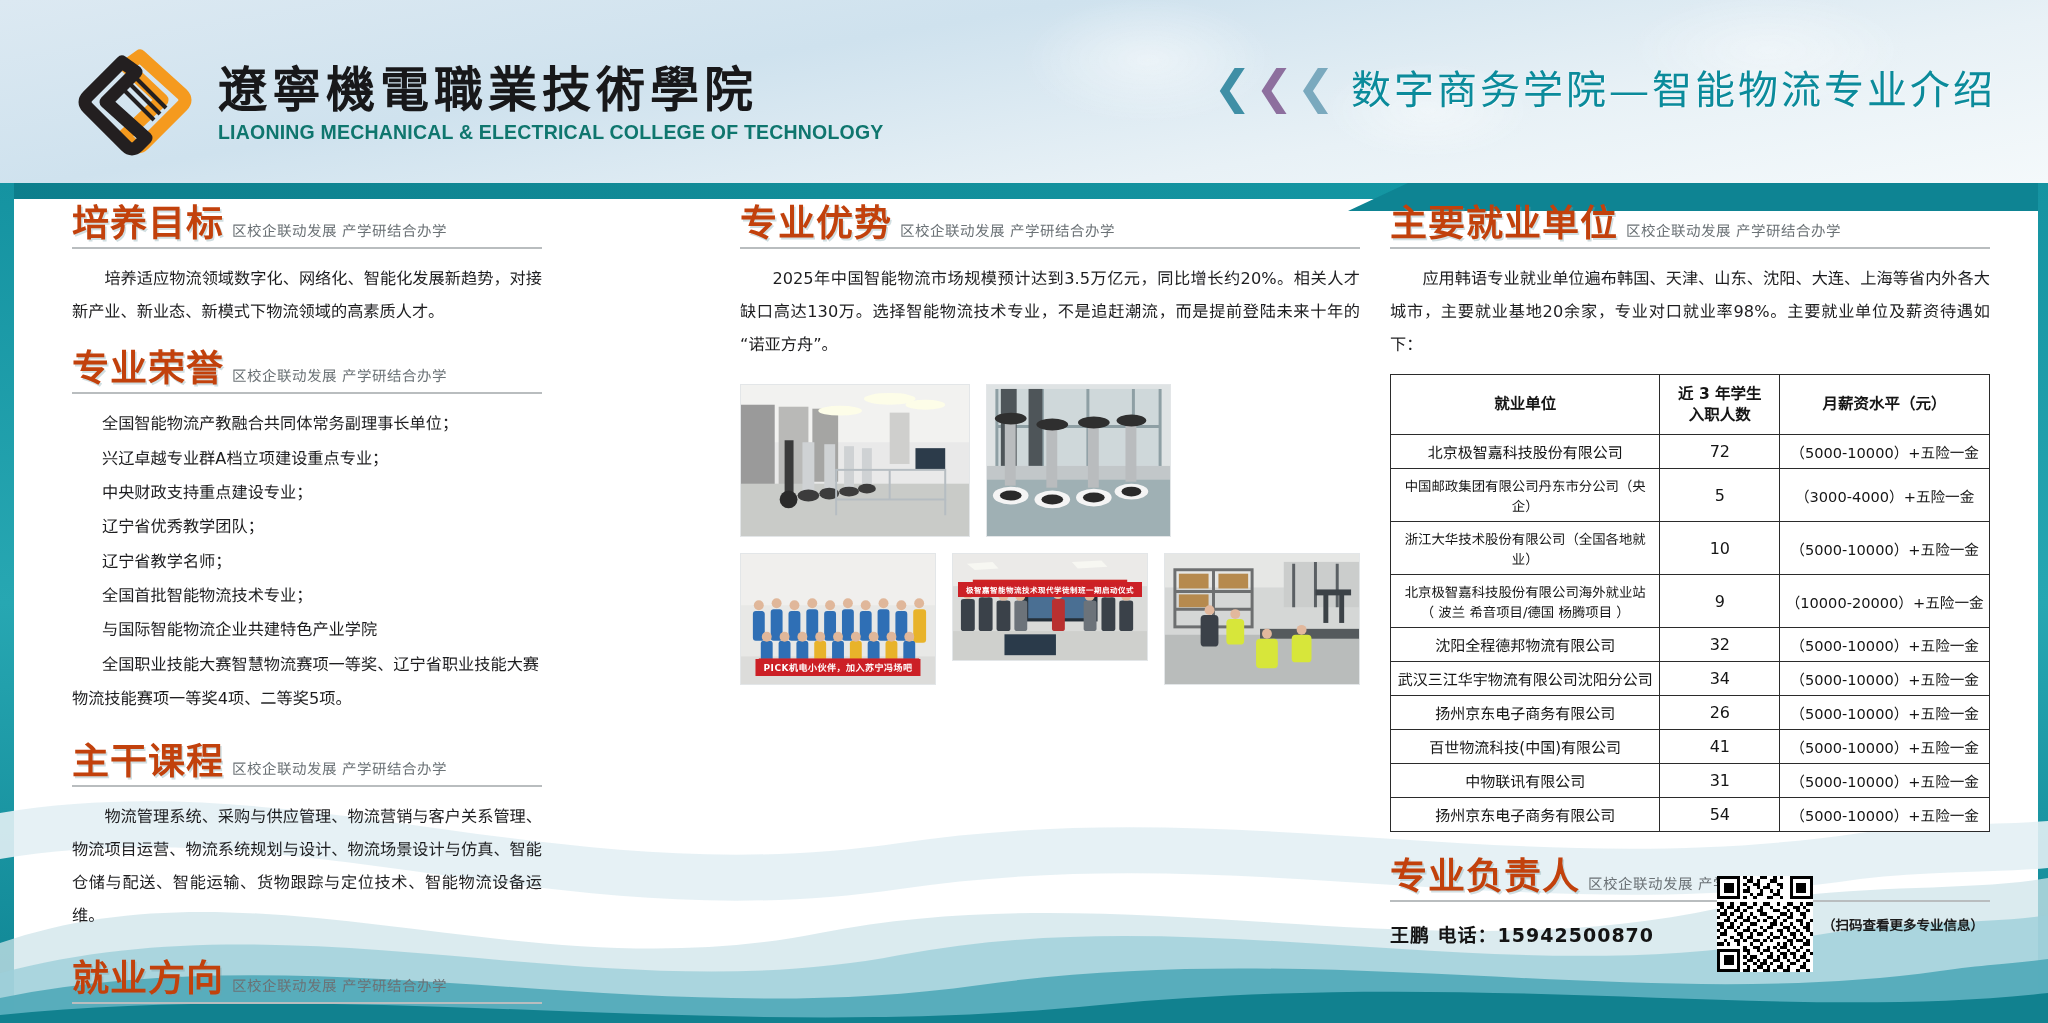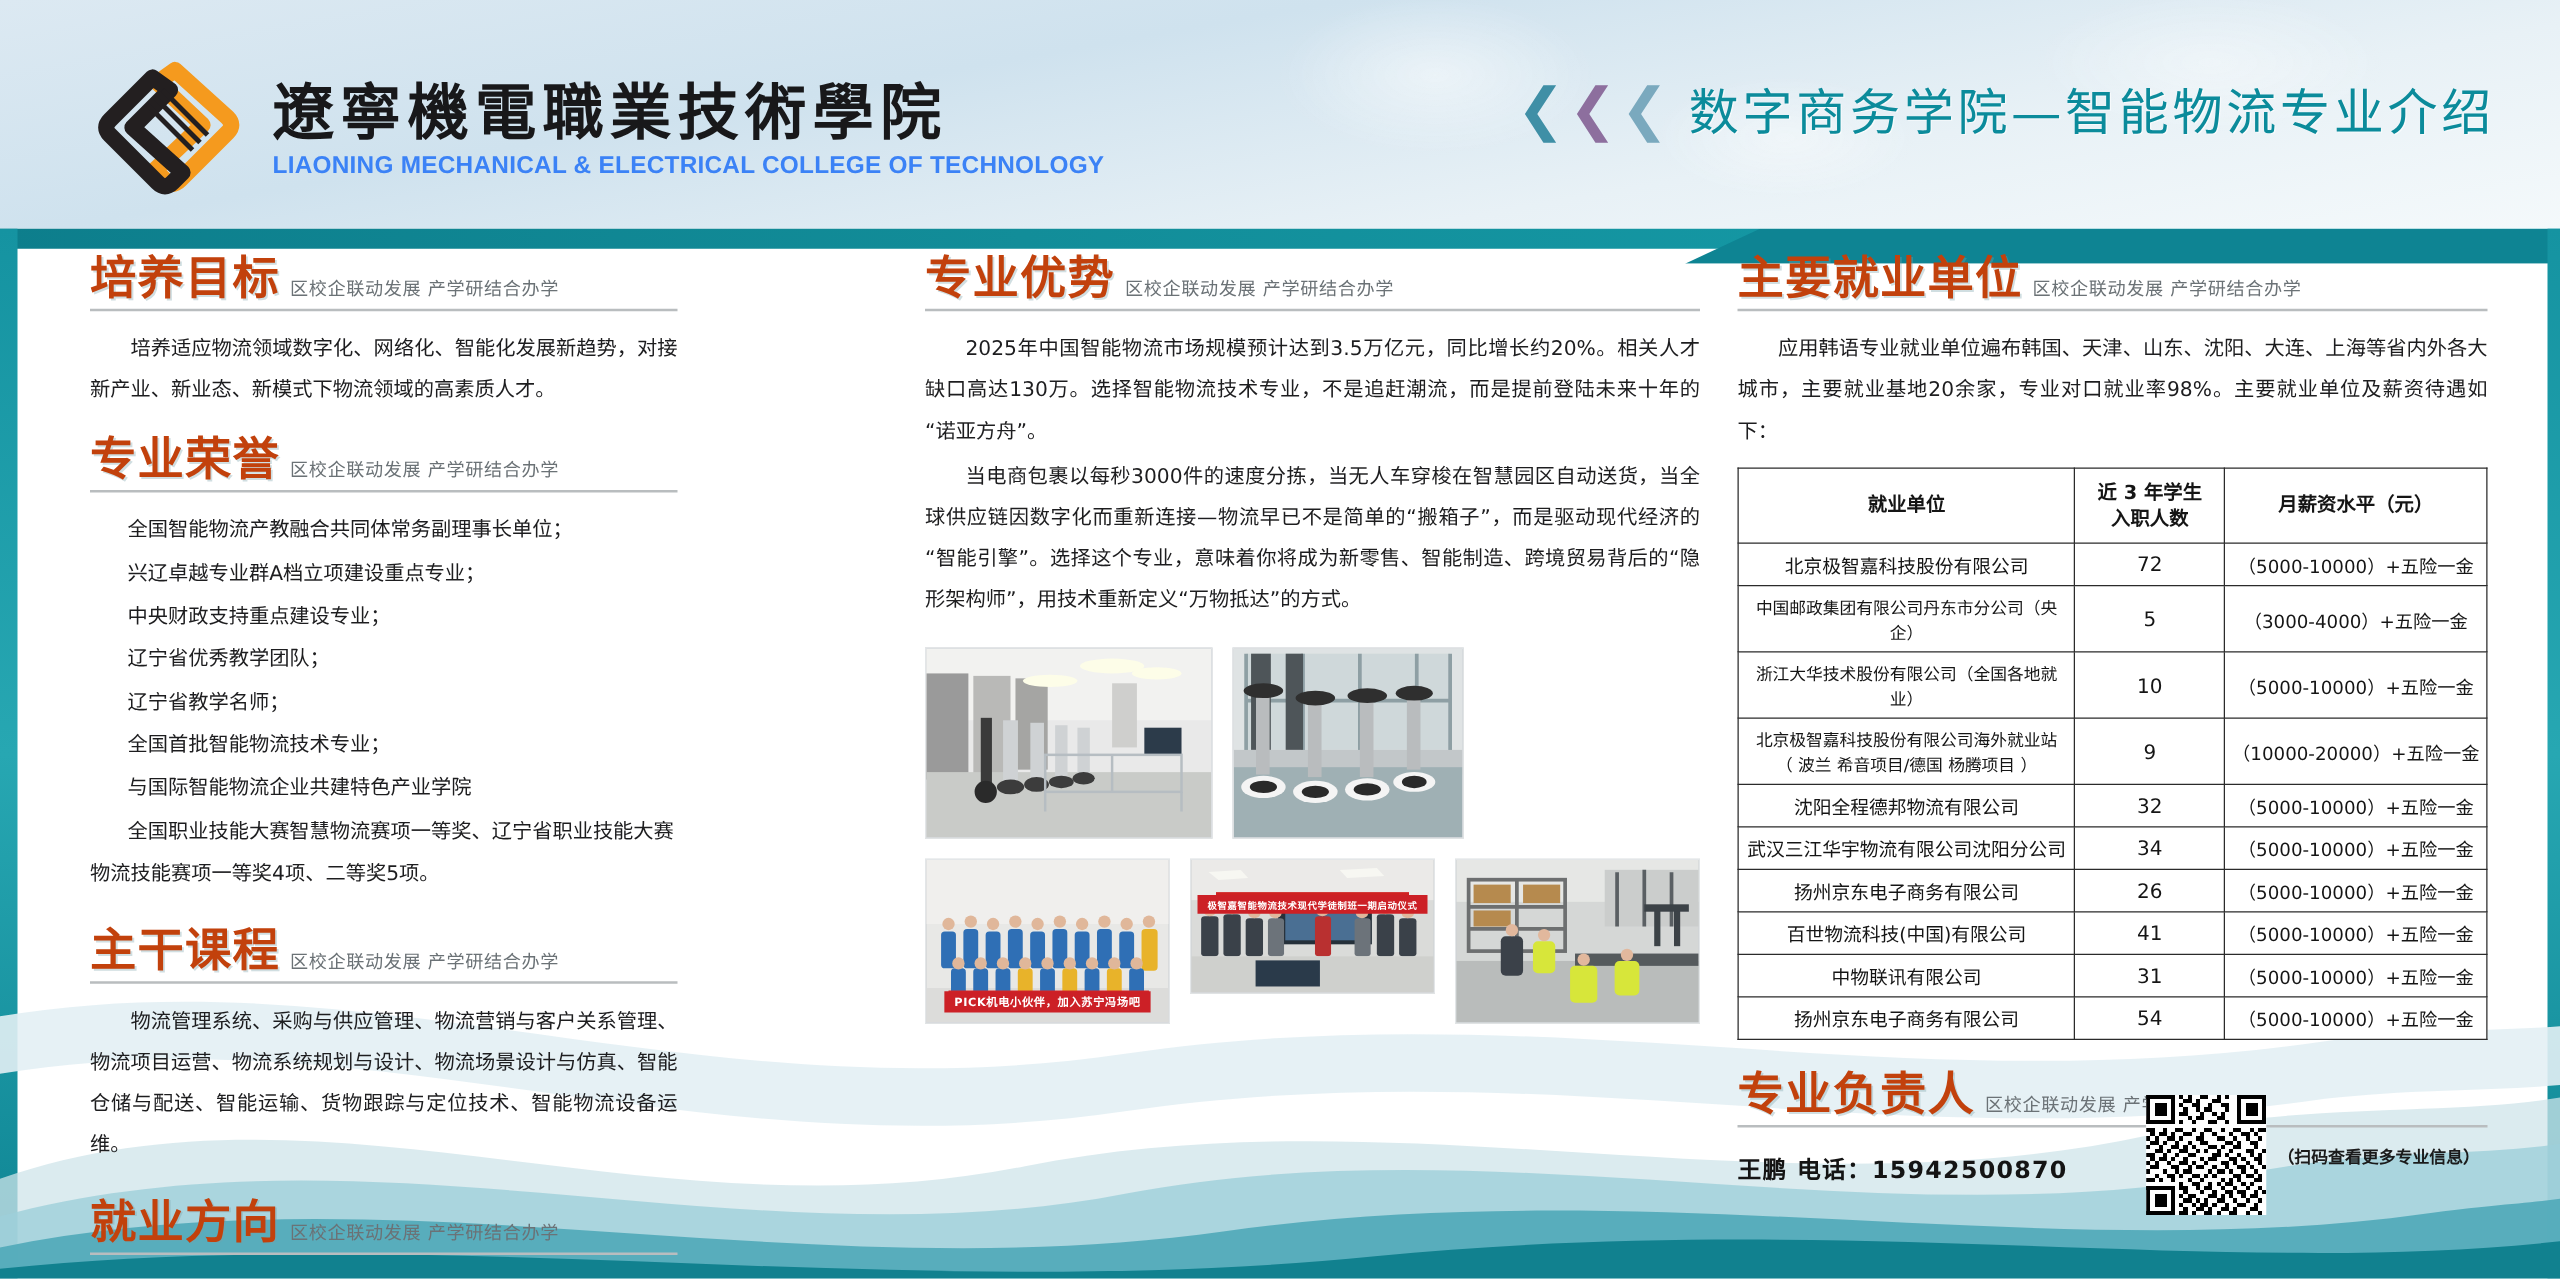--- a/index.html
+++ b/index.html
@@ -66,21 +66,21 @@
   .logo-mark svg { display:block; }
   .logo-text { display: flex; flex-direction: column; }
   .logo-cn {
     font-family: "DejaVu Serif", "Liberation Serif", serif;
     font-size: 49px; font-weight: 700; letter-spacing: 5px;
     color: #18181a; line-height: 1.08; white-space: nowrap;
   }
   .logo-en {
     font-family: "Liberation Sans", sans-serif;
     font-size: 19.5px; font-weight: 700; letter-spacing: .2px;
-    color: #3b82f6; margin-top: 5px; white-space: nowrap;
+    color: #0f766e; margin-top: 5px; white-space: nowrap;
   }
   .header-title-wrap {
     position: absolute; right: 52px; top: 58px;
     display: flex; align-items: center; gap: 16px;
   }
   .chev { display: flex; align-items: center; gap: 3px; }
   .chev span {
     font-size: 46px; line-height: 1; font-weight: 400;
   }
   .chev .c1 { color: #3f8fa6; }
@@ -295,21 +295,20 @@
     </div>
 
     <div class="col col-2">
       <div class="sec">
         <div class="sec-head">
           <div class="sec-title">专业优势</div>
           <div class="sec-sub">区校企联动发展  产学研结合办学</div>
         </div>
         <div class="body-text">
           <p>2025年中国智能物流市场规模预计达到3.5万亿元，同比增长约20%。相关人才缺口高达130万。选择智能物流技术专业，不是追赶潮流，而是提前登陆未来十年的“诺亚方舟”。</p>
-          <p>当电商包裹以每秒3000件的速度分拣，当无人车穿梭在智慧园区自动送货，当全球供应链因数字化而重新连接—物流早已不是简单的“搬箱子”，而是驱动现代经济的“智能引擎”。选择这个专业，意味着你将成为新零售、智能制造、跨境贸易背后的“隐形架构师”，用技术重新定义“万物抵达”的方式。</p>
         </div>
       </div>
 
       <div class="photo-row" style="margin-top:22px">
         <div class="photo" style="width:230px;height:153px">
           <svg viewBox="0 0 230 153" preserveAspectRatio="none">
             <rect width="230" height="153" fill="#e9e9e9"></rect>
             <rect y="0" width="230" height="58" fill="#f2f2f0"></rect>
             <rect x="0" y="20" width="34" height="86" fill="#9a9a9a"></rect>
             <rect x="38" y="22" width="30" height="80" fill="#b9b9b7"></rect>

